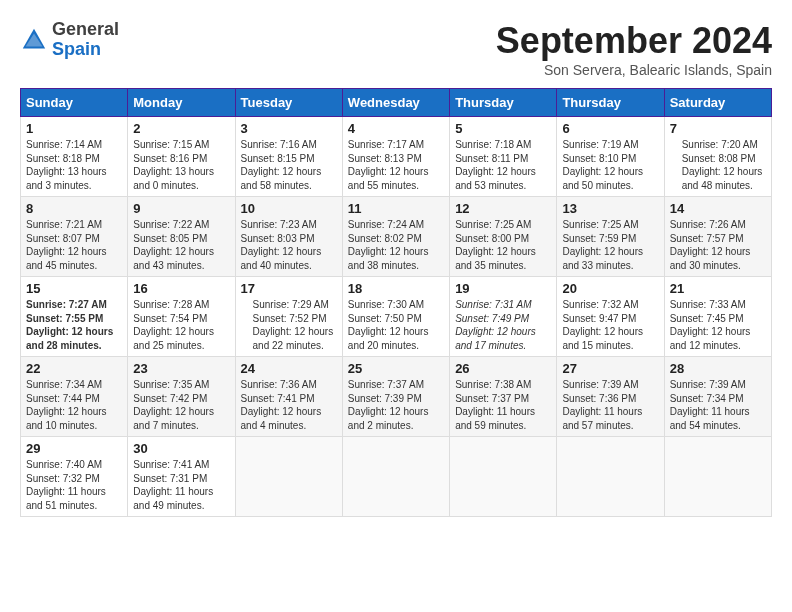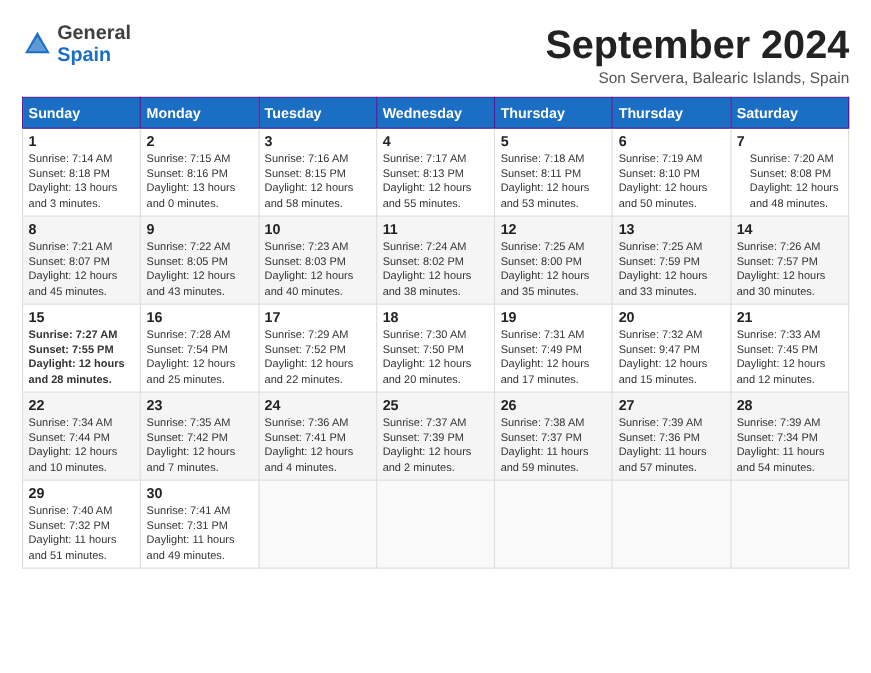--- a/index.html
+++ b/index.html
@@ -232,35 +232,35 @@
         </td>
         <td>
           <span class="day-num">16</span>
           <div class="day-detail" style="white-space: pre-line;">Sunrise: 7:28 AM
 Sunset: 7:54 PM
 Daylight: 12 hours
 and 25 minutes.</div>
         </td>
         <td>
           <span class="day-num">17</span>
-          <div class="day-detail" style="white-space: pre-line;">Sunrise: 7:29 AM
+          <div class="day-detail" style="white-space: pre-line; margin-left: 12px;">Sunrise: 7:29 AM
 Sunset: 7:52 PM
 Daylight: 12 hours
 and 22 minutes.</div>
         </td>
         <td>
           <span class="day-num">18</span>
           <div class="day-detail" style="white-space: pre-line;">Sunrise: 7:30 AM
 Sunset: 7:50 PM
 Daylight: 12 hours
 and 20 minutes.</div>
         </td>
         <td>
           <span class="day-num">19</span>
-          <div class="day-detail" style="white-space: pre-line;">Sunrise: 7:31 AM
+          <div class="day-detail" style="white-space: pre-line; font-style: italic;">Sunrise: 7:31 AM
 Sunset: 7:49 PM
 Daylight: 12 hours
 and 17 minutes.</div>
         </td>
         <td>
           <span class="day-num">20</span>
           <div class="day-detail" style="white-space: pre-line;">Sunrise: 7:32 AM
 Sunset: 9:47 PM
 Daylight: 12 hours
 and 15 minutes.</div>

